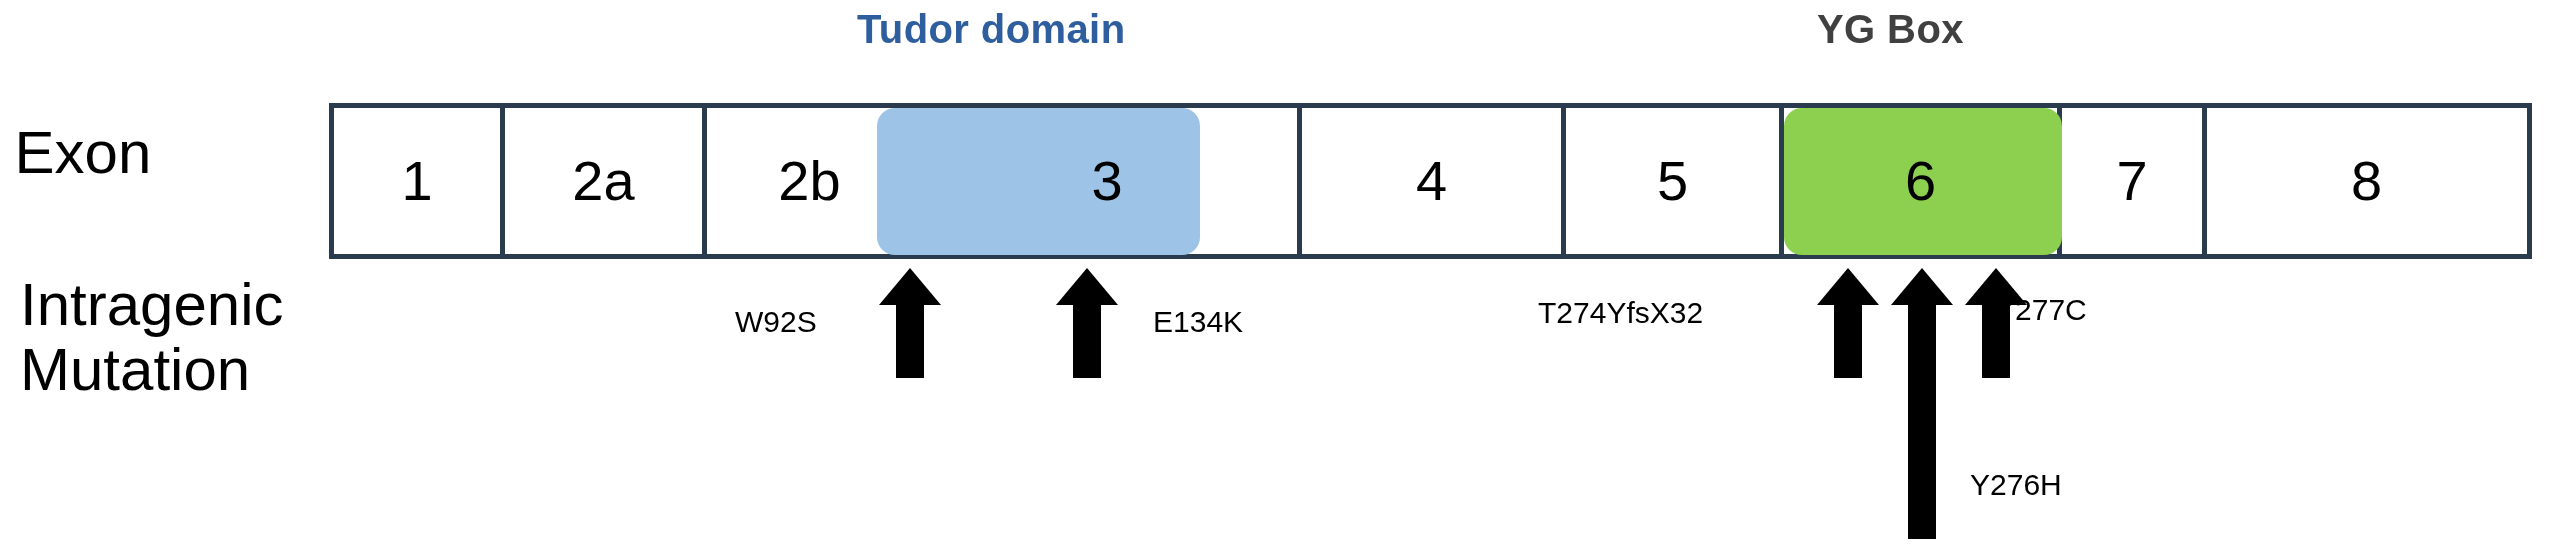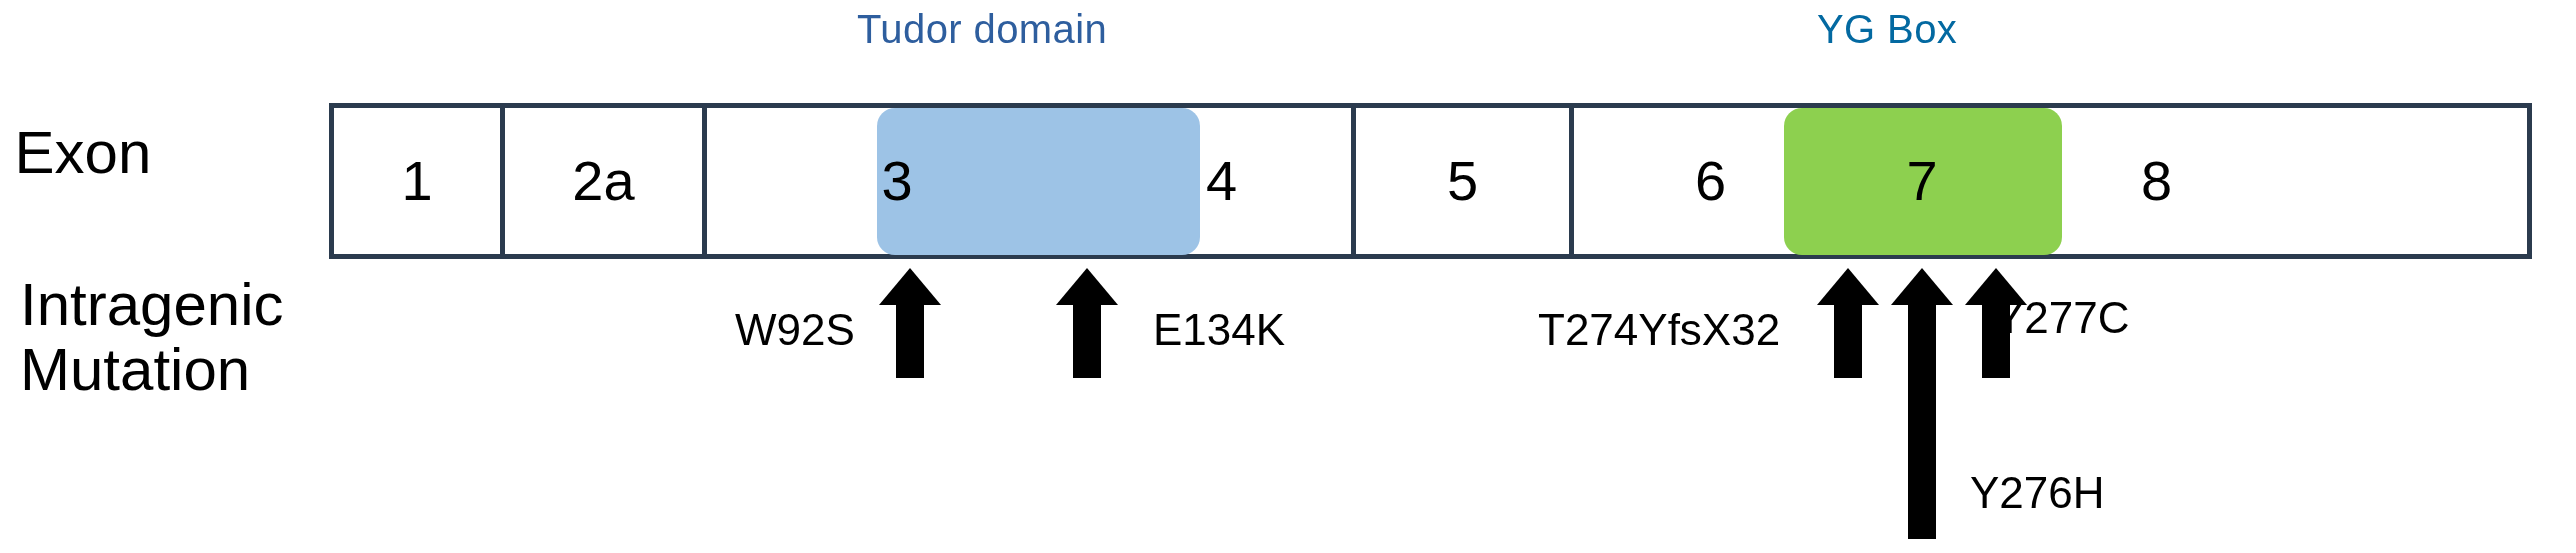--- a/index.html
+++ b/index.html
@@ -25,26 +25,26 @@
     white-space: pre-line;
     letter-spacing: 0px;
   }
   #exon-label   { left: 14.5px; top: 121px; }
   #mutation-label { left: 20px; top: 273px; }
 
   
   .domain-title {
     position: absolute;
     font-size: 40px;
-    font-weight: normal;
+    font-weight: bold;
     white-space: nowrap;
     letter-spacing: 0.4px;
   }
   #tudor-title { color: #2E5E9E; left: 857px; top: 6.5px; }
-  #yg-title    { color: #0369a1; left: 1817px; top: 6.5px; }
+  #yg-title    { color: #404040; left: 1817px; top: 6.5px; }
 
   
   #exon-bar {
     position: absolute;
     left: 329px;
     top: 103px;
     width: 2203px;
     height: 156px;
     box-sizing: border-box;
     border: 5.6px solid #2B3B4E;
@@ -94,21 +94,21 @@
   }
   .arrow .shaft {
     width: 27.4px;
     margin: -0.8px auto 0 auto;
     background: #000000;
   }
 
   
   .mut-label {
     position: absolute;
-    font-size: 44px;
+    font-size: 30px;
     color: #000000;
     white-space: nowrap;
     z-index: 5;
   }
 </style>
 </head>
 <body>
 
 <div id="root">
 
@@ -122,20 +122,23 @@
 
   <div class="domain-box" id="tudor-box"></div>
   <div class="domain-box" id="yg-box"></div>
 
   <div id="exon-bar">
     <div class="exon-cell" style="width:171px">
       <span class="exon-num">1</span>
     </div>
     <div class="exon-cell" style="width:202px">
       <span class="exon-num">2a</span>
+    </div>
+    <div class="exon-cell" style="width:210px">
+      <span class="exon-num">2b</span>
     </div>
     <div class="exon-cell" style="width:385px">
       <span class="exon-num">3</span>
     </div>
     <div class="exon-cell" style="width:264px">
       <span class="exon-num">4</span>
     </div>
     <div class="exon-cell" style="width:218px">
       <span class="exon-num">5</span>
     </div>
@@ -172,20 +175,20 @@
 
   <div class="arrow" style="left:1965px; top:268px;">
     <div class="head"></div>
     <div class="shaft" style="height:74px"></div>
   </div>
 
   <div class="mut-label" style="left:735px; top:305px;">W92S</div>
 
   <div class="mut-label" style="left:1153px; top:305px;">E134K</div>
 
-  <div class="mut-label" style="left:1538px; top:305px;">T274YfsX32</div>
+  <div class="mut-label" style="left:1538px; top:296px;">T274YfsX32</div>
 
   <div class="mut-label" style="left:1995px; top:293px;">Y277C</div>
 
   <div class="mut-label" style="left:1970px; top:468px;">Y276H</div>
 
 </div>
 
 
 </body></html>

